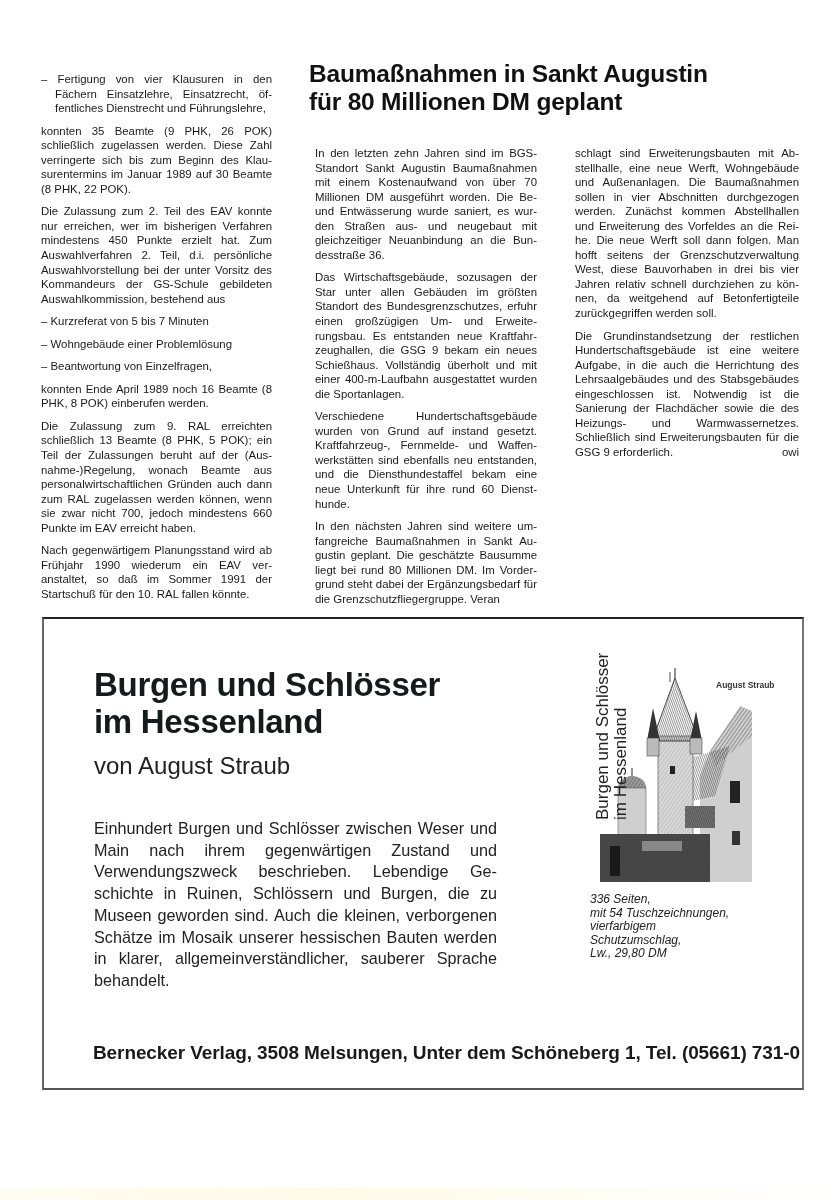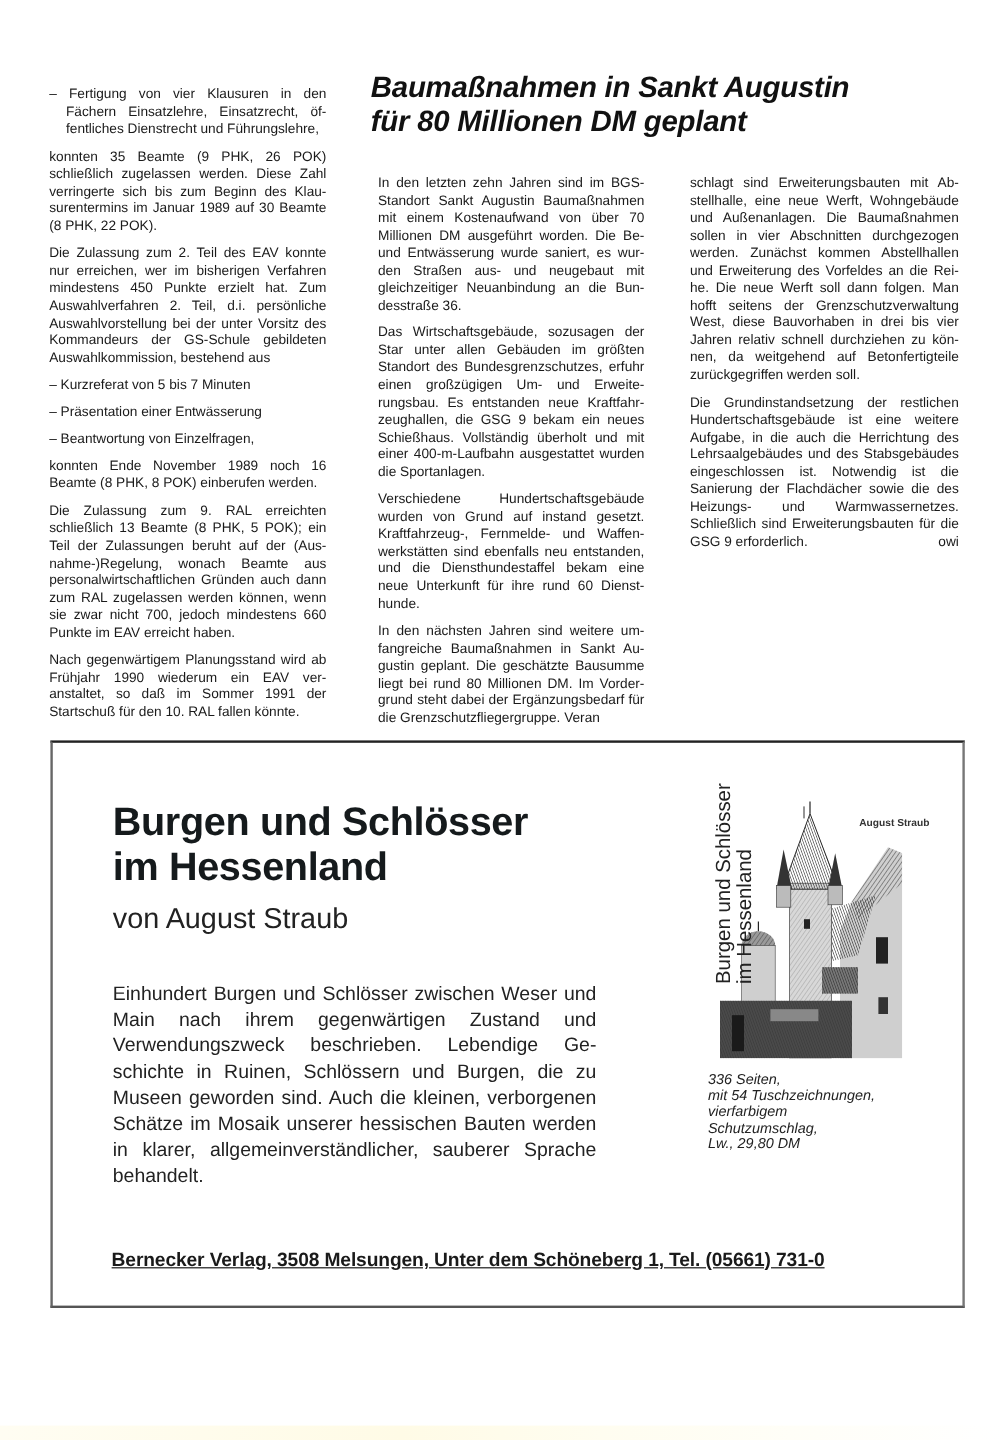--- a/index.html
+++ b/index.html
@@ -11,21 +11,21 @@
     position: absolute; font-size: 11.4px; line-height: 14.55px; text-align: justify;
     hyphens: manual;
   }
   .col p { margin: 8px; }
   .col .li { display: block; padding-left: 14px; text-indent: -14px; }
   #col1 { left: 33px; top: 64px; width: 247px; }
   #col2 { left: 307px; top: 138px; width: 238px; }
   #col3 { left: 567px; top: 138px; width: 240px; }
   .headline {
     position: absolute; left: 309px; top: 60px; width: 510px;
-    font-family: "Liberation Sans", sans-serif; font-weight: bold; font-style: italic;
+    font-family: "Liberation Sans", sans-serif; font-weight: bold; 
     font-size: 24.5px; line-height: 28px; color: #111; letter-spacing: -0.2px;
   }
   .headline span { display: block; white-space: nowrap; }
   .sig { display: inline-block; float: right; }
   .ad-box {
     position: absolute; left: 42px; top: 617px; width: 762px; height: 473px;
     border-left: 2px solid #666; border-top: 2px solid #222; border-right: 2px solid #777; border-bottom: 2px solid #555;
     box-sizing: border-box;
   }
   .ad-title {
@@ -45,37 +45,37 @@
     position: absolute; left: 594px; top: 820px; transform-origin: left top; transform: rotate(-90deg);
     font-size: 17px; line-height: 18px; color: #222; white-space: nowrap;
   }
   .cover-vert span { display: block; }
   .cover-author { position: absolute; left: 716px; top: 680px; font-size: 8.5px; font-weight: bold; color: #333; }
   .cover-info {
     position: absolute; left: 590px; top: 893px; font-size: 12px; line-height: 13.6px; font-style: italic; color: #222;
   }
   .cover-info span { display: block; }
   .publisher {
-    position: absolute; left: 93px; top: 1042px; font-weight: bold; font-size: 16px; color: #1a1a1a;
-    white-space: nowrap; letter-spacing: -0.1px; text-decoration: underline;
+    position: absolute; left: 93px; top: 1042px; font-weight: bold; font-size: 19px; color: #1a1a1a;
+    white-space: nowrap; letter-spacing: -0.1px;
   }
   .footer-strip { position: absolute; left: 0; top: 1188px; width: 837px; height: 12px;
     background: linear-gradient(90deg, #fffdf2, #fffbe6 40%, #fffdf0 60%, #fff); }
 </style>
 </head>
 <body>
 
 <div id="col1" class="col">
   <p class="li">– Fertigung von vier Klausuren in den Fächern Einsatzlehre, Einsatzrecht, öf­fentliches Dienstrecht und Führungs­lehre,</p>
   <p>konnten 35 Beamte (9 PHK, 26 POK) schließlich zugelassen werden. Diese Zahl verringerte sich bis zum Beginn des Klau­surentermins im Januar 1989 auf 30 Be­amte (8 PHK, 22 POK).</p>
   <p>Die Zulassung zum 2. Teil des EAV konnte nur erreichen, wer im bisherigen Verfahren mindestens 450 Punkte erzielt hat. Zum Auswahlverfahren 2. Teil, d.i. persönliche Auswahlvorstellung bei der unter Vorsitz des Kommandeurs der GS-Schule gebil­deten Auswahlkommission, bestehend aus</p>
   <p class="li">– Kurzreferat von 5 bis 7 Minuten</p>
-  <p class="li">– Präsentation einer Entwässerung</p>
+  <p class="li">– Wohngebäude einer Problemlösung</p>
   <p class="li">– Beantwortung von Einzelfragen,</p>
-  <p>konnten Ende November 1989 noch 16 Beamte (8 PHK, 8 POK) einberufen werden.</p>
+  <p>konnten Ende April 1989 noch 16 Beamte (8 PHK, 8 POK) einberufen werden.</p>
   <p>Die Zulassung zum 9. RAL erreichten schließlich 13 Beamte (8 PHK, 5 POK); ein Teil der Zulassungen beruht auf der (Aus­nahme-)Regelung, wonach Beamte aus personalwirtschaftlichen Gründen auch dann zum RAL zugelassen werden kön­nen, wenn sie zwar nicht 700, jedoch min­destens 660 Punkte im EAV erreicht haben.</p>
   <p>Nach gegenwärtigem Planungsstand wird ab Frühjahr 1990 wiederum ein EAV ver­anstaltet, so daß im Sommer 1991 der Startschuß für den 10. RAL fallen könnte.</p>
 </div>
 
 <h1 class="headline" style="margin:0;">
   <span>Baumaßnahmen in Sankt Augustin</span>
   <span>für 80 Millionen DM geplant</span>
 </h1>
 
 <div id="col2" class="col">

